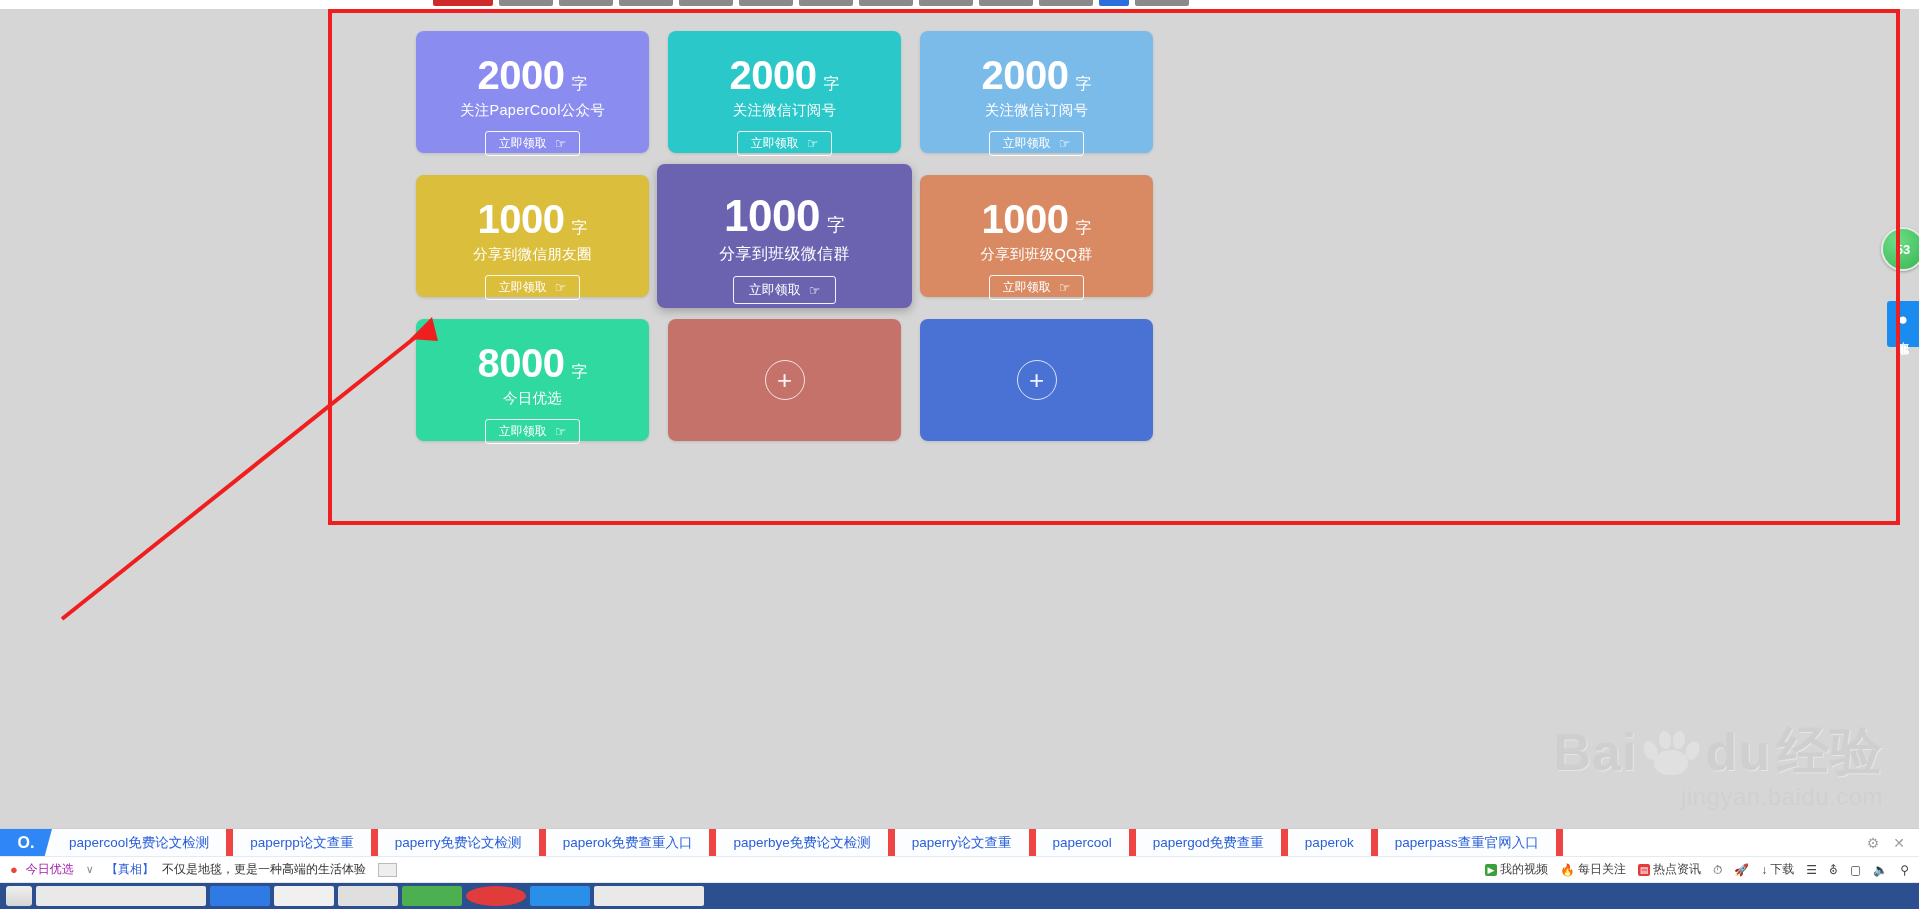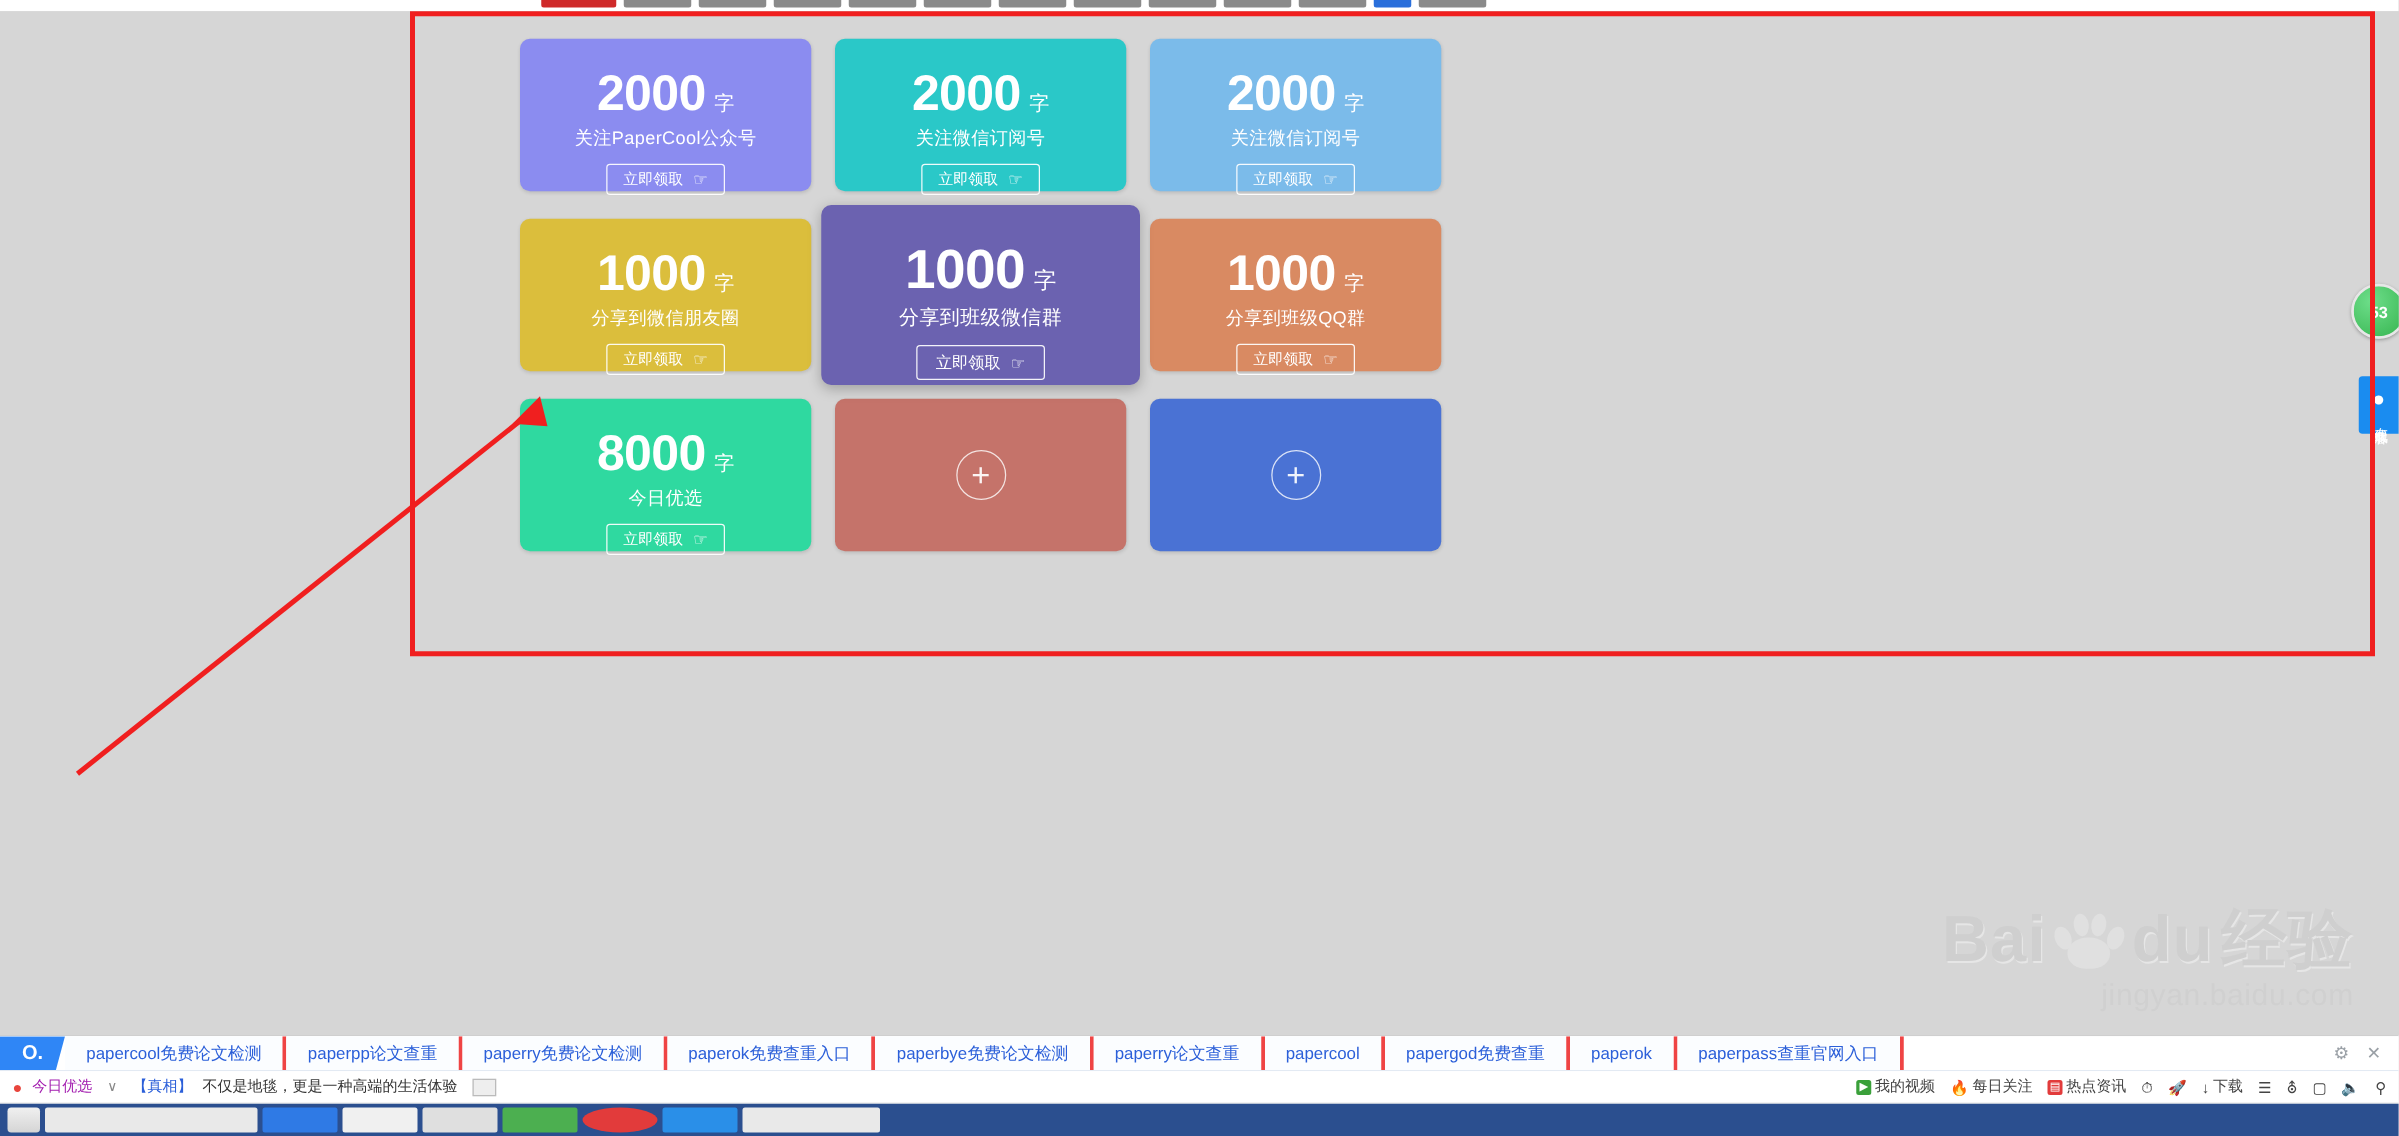--- a/index.html
+++ b/index.html
@@ -151,21 +151,21 @@
     width:52px;background:#2f86f6;color:#fff;
     display:flex;align-items:center;justify-content:center;
     font-size:16px;font-weight:bold;
     clip-path:polygon(0 0,100% 0,86% 100%,0 100%);
     flex:0 0 52px;
   }
   .hot-items{display:flex;align-items:stretch;flex:1;overflow:hidden;}
   .hot-item{
     display:flex;align-items:center;justify-content:center;
     padding:0 17px;font-size:13.5px;color:#2b5fd9;
-    border-right:3px solid #ef4444;cursor:pointer;white-space:nowrap;
+    border-right:7px solid #ef4444;cursor:pointer;white-space:nowrap;
     background:#fbfdff;
   }
   .hot-right{display:flex;align-items:center;gap:14px;padding:0 14px;color:#9aa0a6;}
   .hot-right .ico{font-size:14px;cursor:pointer;}
 
   .news-row{
     height:25px;display:flex;align-items:center;
     border-bottom:1px solid #e6e6e6;background:#fff;font-size:12px;
     padding:0 10px;gap:8px;
   }

